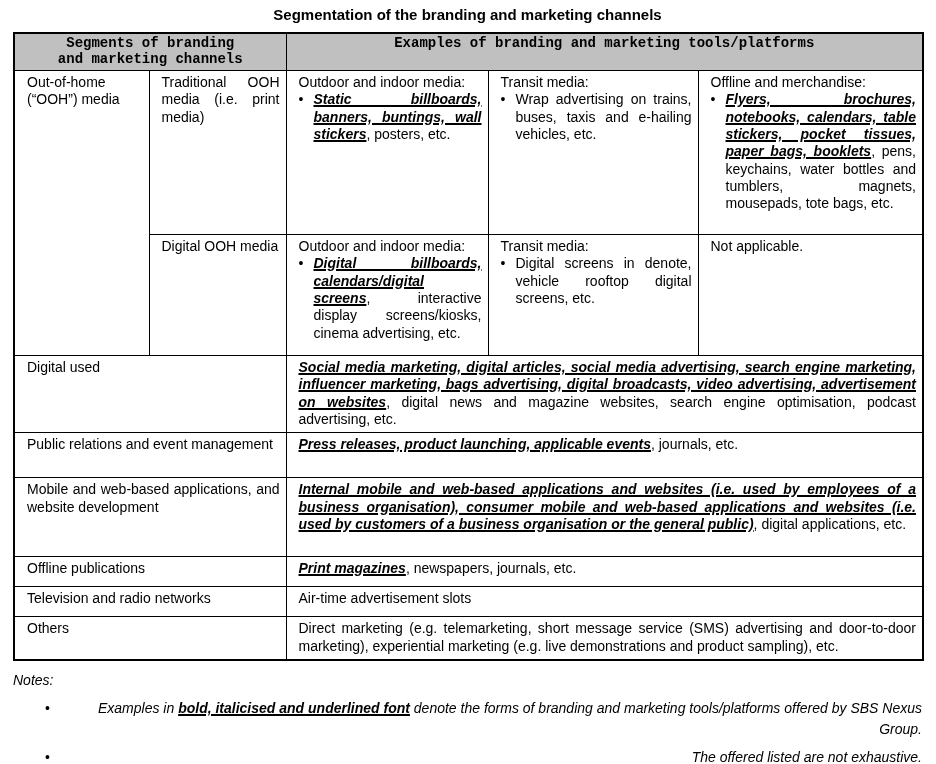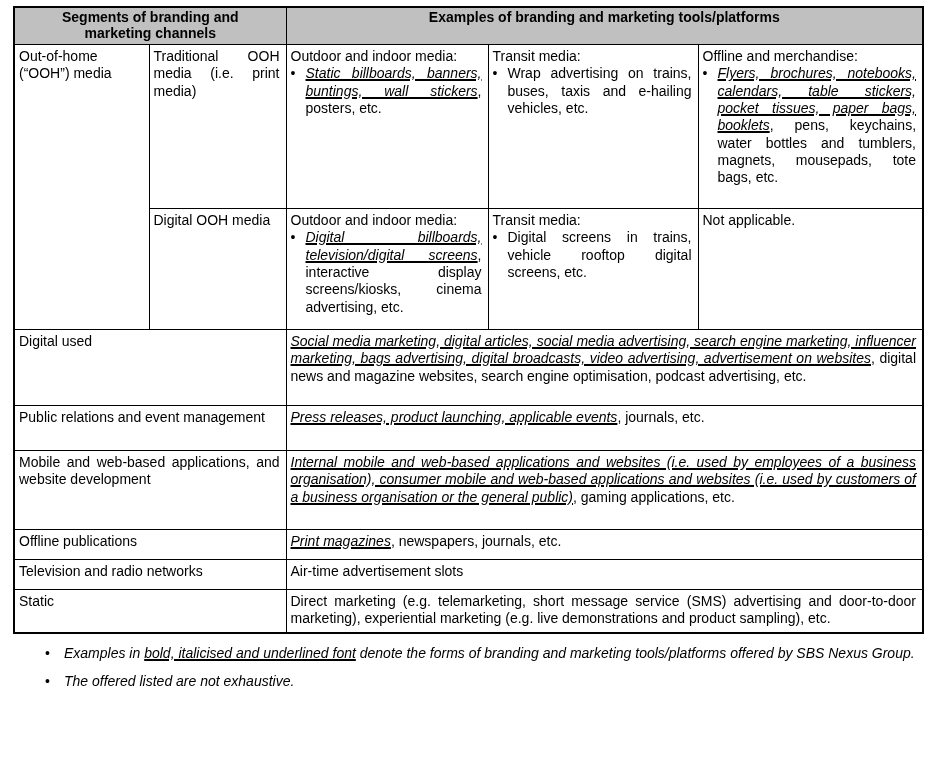--- a/index.html
+++ b/index.html
@@ -20,50 +20,51 @@
 
   table.seg {
     border-collapse: collapse;
     width: 909px;
     table-layout: fixed;
     border: 2px solid #000;
   }
   table.seg td, table.seg th {
     border: 1px solid #000;
     vertical-align: top;
-    padding: 3px 6px 4px 4px;
+    padding: 3px 6px 4px 12px;
     font-size: 14px;
     line-height: 1.24;
   }
   table.seg th {
     background: #c0c0c0;
     font-weight: bold;
     text-align: center;
     padding: 2px 4px;
     line-height: 1.14;
+    font-family: Liberation Mono, monospace;
   }
   .hdr-seg-inner { max-width: 200px; margin: 0 auto; }
 
   .c1 { width: 135px; } .c2 { width: 137px; } .c3 { width: 202px; }
   .c4 { width: 210px; } .c5 { width: 225px; }
 
   tr.r-hdr  { height: 32px; }
   tr.r-trad { height: 164px; }
   tr.r-dig  { height: 121px; }
   tr.r-dm   { height: 76px; }
   tr.r-pr   { height: 45px; margin-left: 24px; }
   tr.r-mw   { height: 79px; }
   tr.r-op   { height: 30px; }
   tr.r-tv   { height: 30px; }
   tr.r-ot   { height: 40px; }
 
   .justify { text-align: justify; }
 
   .hl {
-    font-weight: normal;
+    font-weight: bold;
     font-style: italic;
     text-decoration: underline;
     text-decoration-thickness: 1.5px;
   }
 
   .bullet { display: flex; }
   .bmark  { flex: 0 0 8px; margin-right: 7px; }
   .btext  { flex: 1; text-align: justify; }
 
   .notes {
@@ -72,27 +73,28 @@
     font-size: 14px;
     line-height: 1.45;
   }
   .notes-label { margin-bottom: 8px; }
   .note-item {
     display: flex;
     padding-left: 32px;
     margin-bottom: 8px;
   }
   .note-item .bmark { flex: 0 0 10px; margin-right: 9px; font-style: normal; }
-  .note-item .btext { text-align: left; }
+  .note-item .btext { text-align: right; }
 </style>
 </head>
 <body>
 
 <div class="page">
 
+  <div class="title">Segmentation of the branding and marketing channels</div>
 
   <table class="seg">
     <colgroup>
       <col class="c1">
         <col class="c2">
         <col class="c3">
         <col class="c4">
         <col class="c5">
     </colgroup>
 
@@ -137,28 +139,28 @@
     </tr>
 
     <tr class="r-dig">
       <td>
         <div class="justify">Digital OOH media</div>
       </td>
       <td>
         <div class="justify">Outdoor and indoor media:</div>
         <div class="bullet">
           <span class="bmark">•</span>
-          <span class="btext"><span class="hl">Digital billboards, television/digital screens</span><span>, interactive display screens/kiosks, cinema advertising, etc.</span></span>
+          <span class="btext"><span class="hl">Digital billboards, calendars/digital screens</span><span>, interactive display screens/kiosks, cinema advertising, etc.</span></span>
         </div>
       </td>
       <td>
         <div class="justify">Transit media:</div>
         <div class="bullet">
           <span class="bmark">•</span>
-          <span class="btext"><span>Digital screens in trains, vehicle rooftop digital screens, etc.</span></span>
+          <span class="btext"><span>Digital screens in denote, vehicle rooftop digital screens, etc.</span></span>
         </div>
       </td>
       <td>
         <div>Not applicable.</div>
       </td>
     </tr>
 
     <tr class="r-dm">
       <td colspan="2">
         <div class="justify">Digital used</div>
@@ -175,21 +177,21 @@
       <td colspan="3">
         <div class="justify"><span class="hl">Press releases, product launching, applicable events</span><span>, journals, etc.</span></div>
       </td>
     </tr>
 
     <tr class="r-mw">
       <td colspan="2">
         <div class="justify">Mobile and web-based applications, and website development</div>
       </td>
       <td colspan="3">
-        <div class="justify"><span class="hl">Internal mobile and web-based applications and websites (i.e. used by employees of a business organisation), consumer mobile and web-based applications and websites (i.e. used by customers of a business organisation or the general public)</span><span>, gaming applications, etc.</span></div>
+        <div class="justify"><span class="hl">Internal mobile and web-based applications and websites (i.e. used by employees of a business organisation), consumer mobile and web-based applications and websites (i.e. used by customers of a business organisation or the general public)</span><span>, digital applications, etc.</span></div>
       </td>
     </tr>
 
     <tr class="r-op">
       <td colspan="2">
         <div class="justify">Offline publications</div>
       </td>
       <td colspan="3">
         <div class="justify"><span class="hl">Print magazines</span><span>, newspapers, journals, etc.</span></div>
       </td>
@@ -199,30 +201,31 @@
       <td colspan="2">
         <div class="justify">Television and radio networks</div>
       </td>
       <td colspan="3">
         <div class="justify"><span>Air-time advertisement slots</span></div>
       </td>
     </tr>
 
     <tr class="r-ot">
       <td colspan="2">
-        <div class="justify">Static</div>
+        <div class="justify">Others</div>
       </td>
       <td colspan="3">
         <div class="justify"><span>Direct marketing (e.g. telemarketing, short message service (SMS) advertising and door-to-door marketing), experiential marketing (e.g. live demonstrations and product sampling), etc.</span></div>
       </td>
     </tr>
   </tbody>
     </table>
 
   <div class="notes">
+    <div class="notes-label">Notes:</div>
     <div class="note-item">
       <span class="bmark">•</span>
       <span class="btext"><span>Examples in </span><span class="hl">bold, italicised and underlined font</span><span> denote the forms of branding and marketing tools/platforms offered by SBS Nexus Group.</span></span>
     </div>
     <div class="note-item">
       <span class="bmark">•</span>
       <span class="btext"><span>The offered listed are not exhaustive.</span></span>
     </div>
   </div>
 

